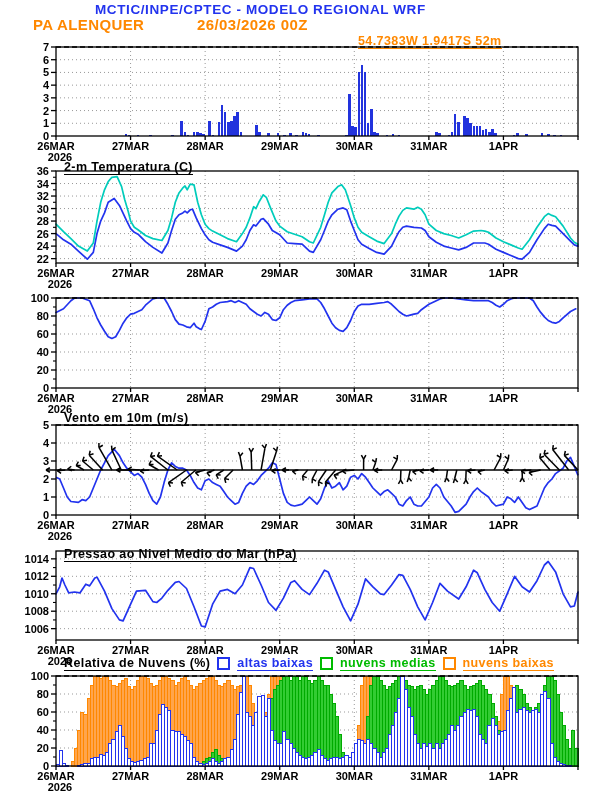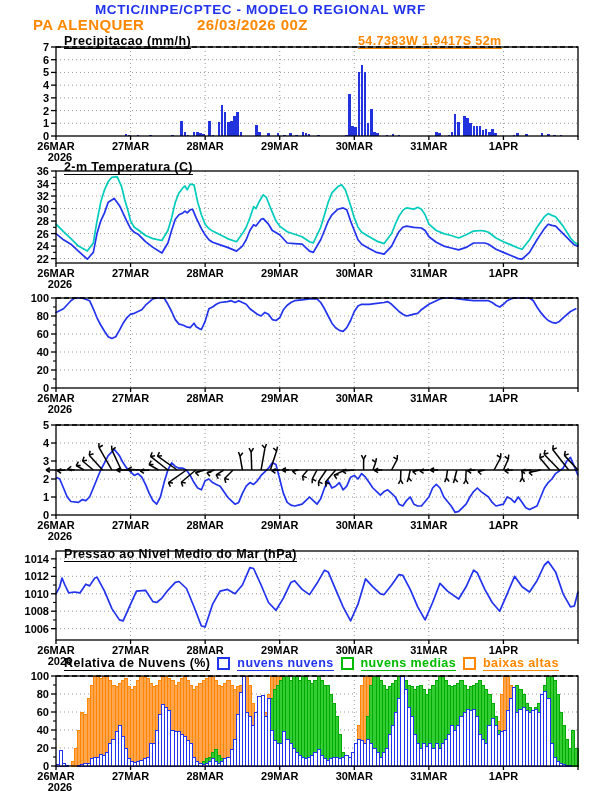--- a/index.html
+++ b/index.html
@@ -16,37 +16,37 @@
 </style>
 </head>
 <body>
 
 <div id="page">
 
   <div class="abs hdr1" style="left: 95px; top: 2px; color: rgb(34, 51, 238);">MCTIC/INPE/CPTEC - MODELO REGIONAL WRF</div>
   <div class="abs hdr2" style="left: 33px; top: 16px; color: rgb(255, 136, 0);">PA ALENQUER</div>
   <div class="abs hdr2" style="left: 197px; top: 16px; color: rgb(255, 136, 0);">26/03/2026 00Z</div>
 
-  <div class="abs" style="left:64px;top:31px;"><span class="ptitle">Precipitacao (mm/h)</span></div>
   <div class="abs" style="left:358px;top:31px;"><span class="ptitle" style="color: rgb(255, 136, 0);">54.7383W 1.9417S 52m</span></div>
 
   <div class="abs" style="left:64px;top:157px;"><span class="ptitle">2-m Temperatura (C)</span></div>
 
 
+  <div class="abs" style="left:64px;top:408px;"><span class="ptitle">Vento em 10m (m/s)</span></div>
 
   <div class="abs" style="left:64px;top:534px;margin-top:10px;"><span class="ptitle">Pressao ao Nivel Medio do Mar (hPa)</span></div>
 
   <div class="abs legendrow" style="left:64px;top:657px;">
     <span class="ptitle">Relativa de Nuvens (%)</span>
     <span class="lgbox" style="border-color: rgb(34, 51, 238);"></span>
-    <span class="ptitle" style="color: rgb(34, 51, 238);">nuvens nuvens</span>
+    <span class="ptitle" style="color: rgb(34, 51, 238);">altas baixas</span>
     <span class="lgbox" style="border-color: rgb(0, 187, 0);"></span>
     <span class="ptitle" style="color: rgb(0, 187, 0);">nuvens medias</span>
     <span class="lgbox" style="border-color: rgb(255, 136, 0);"></span>
-    <span class="ptitle" style="color: rgb(255, 136, 0);">baixas altas</span>
+    <span class="ptitle" style="color: rgb(255, 136, 0);">nuvens baixas</span>
   </div>
 
   <svg id="plot" width="612" height="792" viewBox="0 0 612 792">
       <g>
         <line x1="56" y1="123.28571428571429" x2="578" y2="123.28571428571429" stroke="#999999" stroke-width="1" stroke-dasharray="1 3"></line>
         <line x1="56" y1="110.57142857142857" x2="578" y2="110.57142857142857" stroke="#999999" stroke-width="1" stroke-dasharray="1 3"></line>
         <line x1="56" y1="97.85714285714286" x2="578" y2="97.85714285714286" stroke="#999999" stroke-width="1" stroke-dasharray="1 3"></line>
         <line x1="56" y1="85.14285714285714" x2="578" y2="85.14285714285714" stroke="#999999" stroke-width="1" stroke-dasharray="1 3"></line>
         <line x1="56" y1="72.42857142857143" x2="578" y2="72.42857142857143" stroke="#999999" stroke-width="1" stroke-dasharray="1 3"></line>
         <line x1="56" y1="59.71428571428571" x2="578" y2="59.71428571428571" stroke="#999999" stroke-width="1" stroke-dasharray="1 3"></line>

